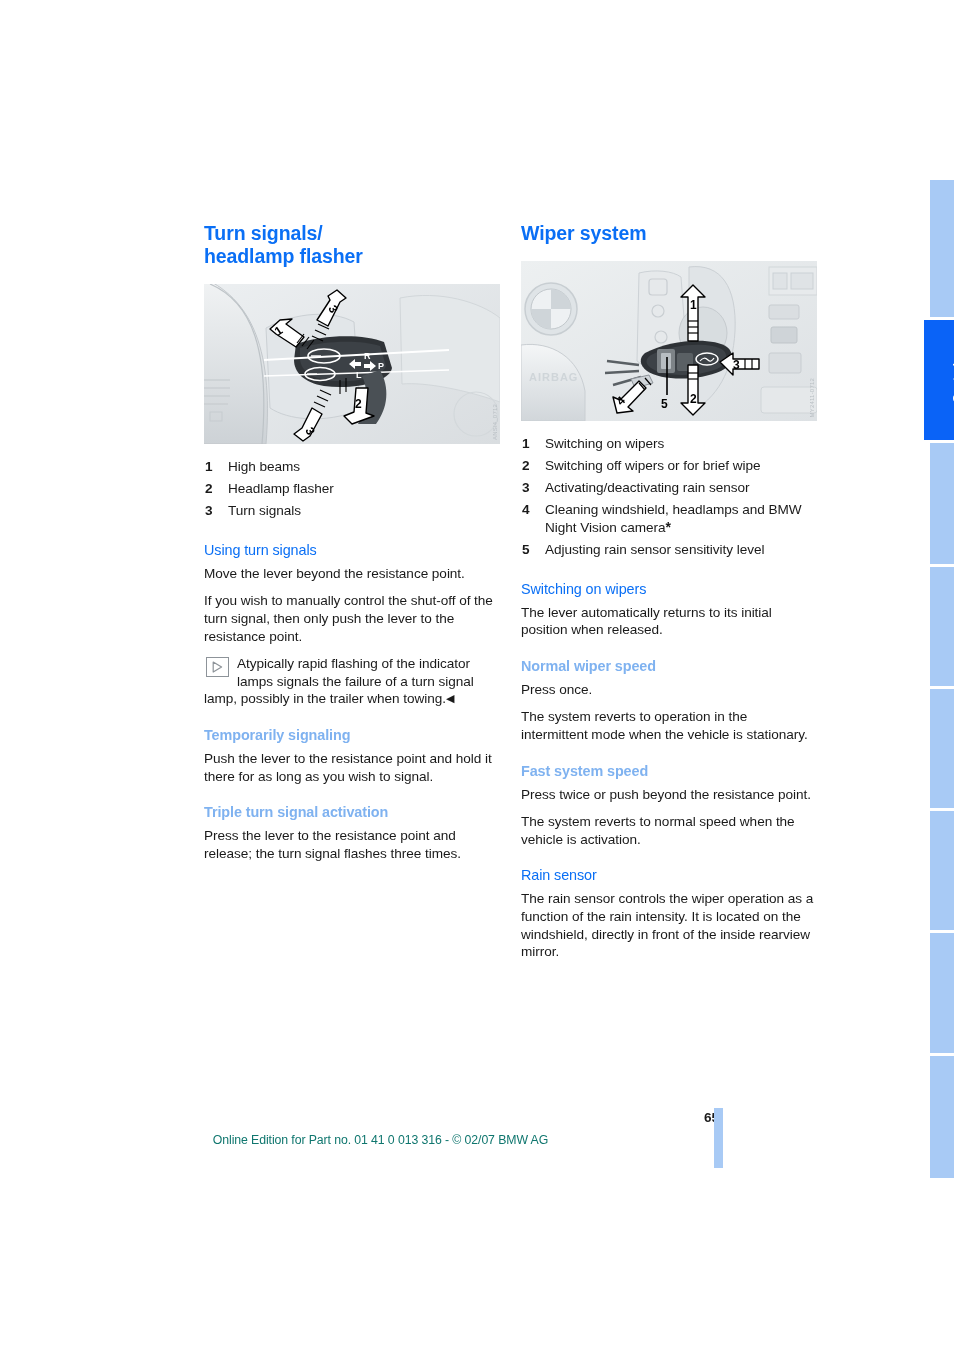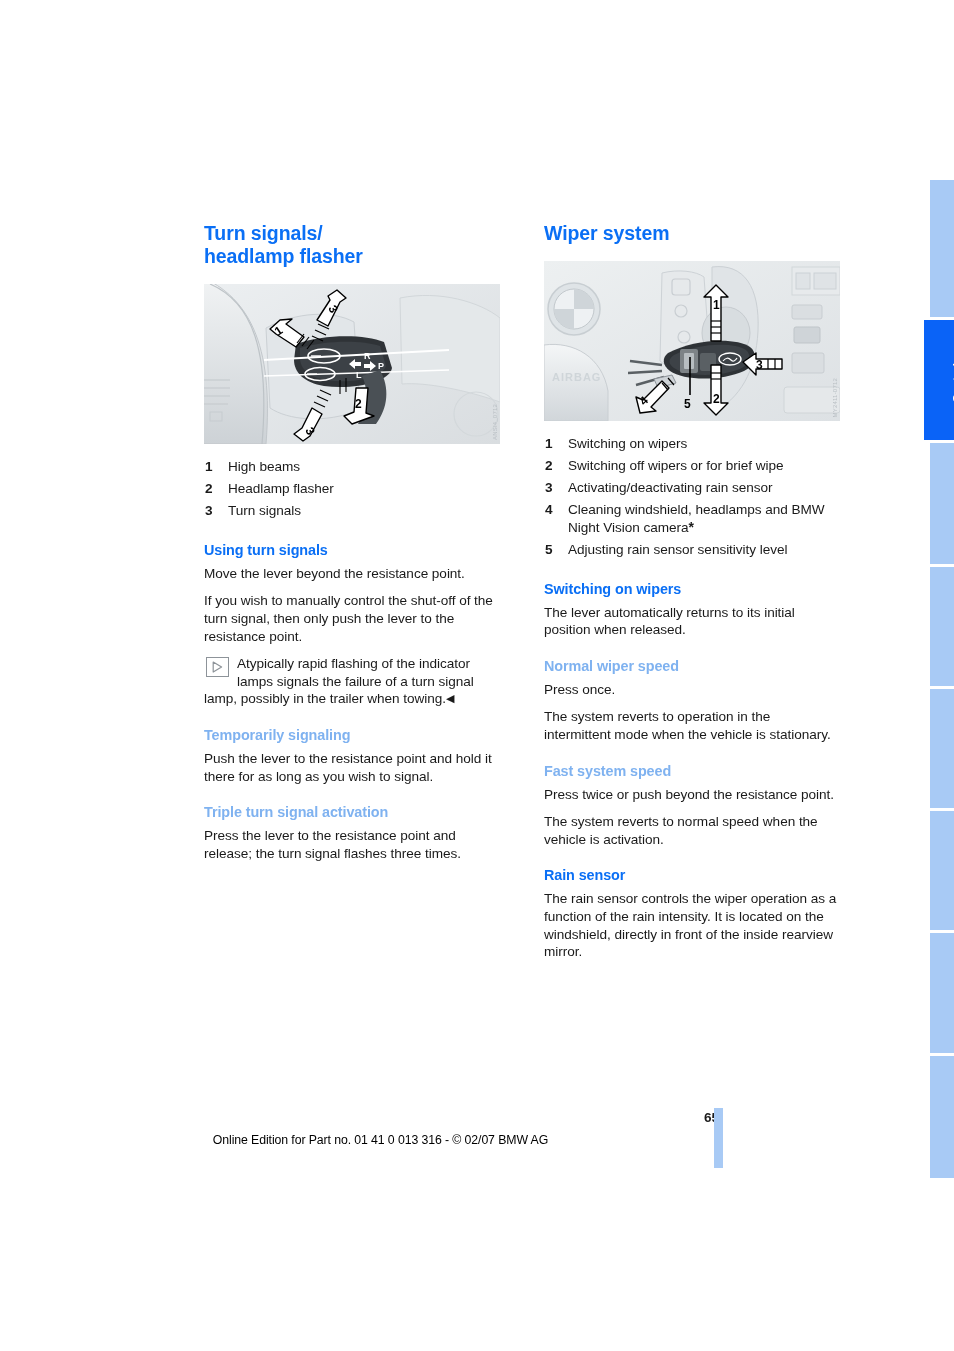--- a/index.html
+++ b/index.html
@@ -20,37 +20,37 @@
     margin-left: 36px;
   }
 
   
   .column {
     position: absolute;
     width: 296px;
     top: 222px;
   }
   #col-left  { left: 168px; }
-  #col-right { left: 508px; }
+  #col-right { left: 485px; }
 
   
   h1.section-title {
     color: #0a6ff5;
     font-size: 19.5px;
     font-weight: bold;
     line-height: 23px;
     letter-spacing: -0.1px;
     margin: 0 0 16px 0;
   }
   h1.section-title .ln { display: block; }
 
   h2.head-blue {
     color: #0a6ff5;
     font-size: 14.4px;
-    font-weight: bold;
+    font-weight: normal;
     line-height: 17px;
     margin: 19px 0 6px 0;
     letter-spacing: -0.1px;
   }
   h2.head-blue.first { margin-top: 22px; }
 
   h3.head-lightblue {
     color: #7fb2f0;
     font-size: 14.4px;
     font-weight: bold;
@@ -175,21 +175,21 @@
     font-size: 13.6px;
     font-weight: bold;
     color: #1a1a1a;
   }
   #footer-line {
     position: absolute;
     left: 0; top: 1133px;
     width: 670px;
     text-align: center;
     font-size: 12.3px;
-    color: #000000;
+    color: #0f766e;
     letter-spacing: -0.1px;
     padding-left: 19px;
   }
   #footer-bar {
     position: absolute;
     left: 678px;
     top: 1108px;
     width: 9px;
     height: 60px;
     background: #a8caf5;

